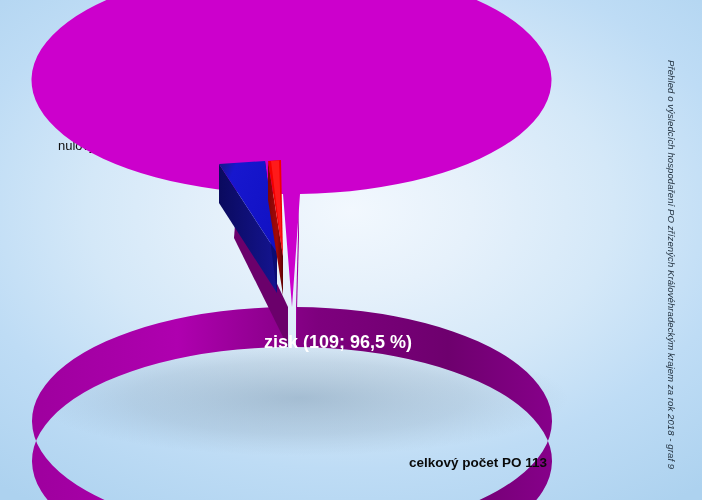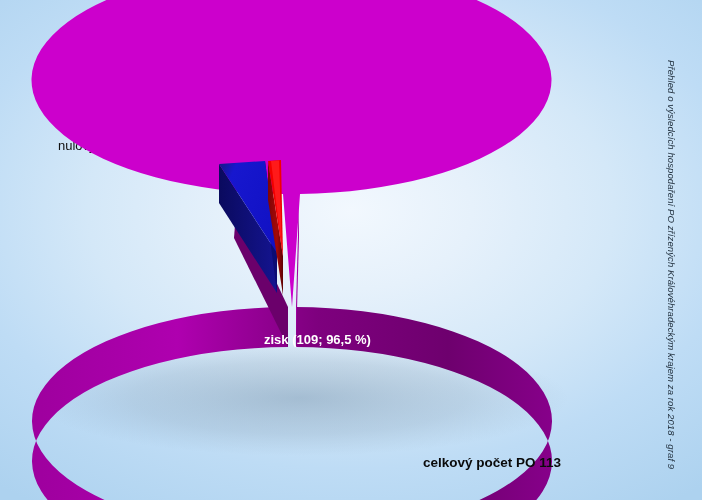--- a/index.html
+++ b/index.html
@@ -67,30 +67,30 @@
     left: 0; top: 0;
     width: 702px; height: 500px;
   }
   #pie-svg { display: block; }
 
   
   #label-profit {
     position: absolute;
     left: 264px;
     top: 332px;
-    font-size: 13px;
+    font-size: 18px;
     font-weight: bold;
     color: #ffffff;
     white-space: nowrap;
   }
 
   
   #label-total {
     position: absolute;
-    left: 423px;
+    left: 409px;
     top: 455px;
     font-size: 13.5px;
     font-weight: bold;
     color: #0a0a0a;
     white-space: nowrap;
   }
 
   
   #side-caption {
     position: absolute;

